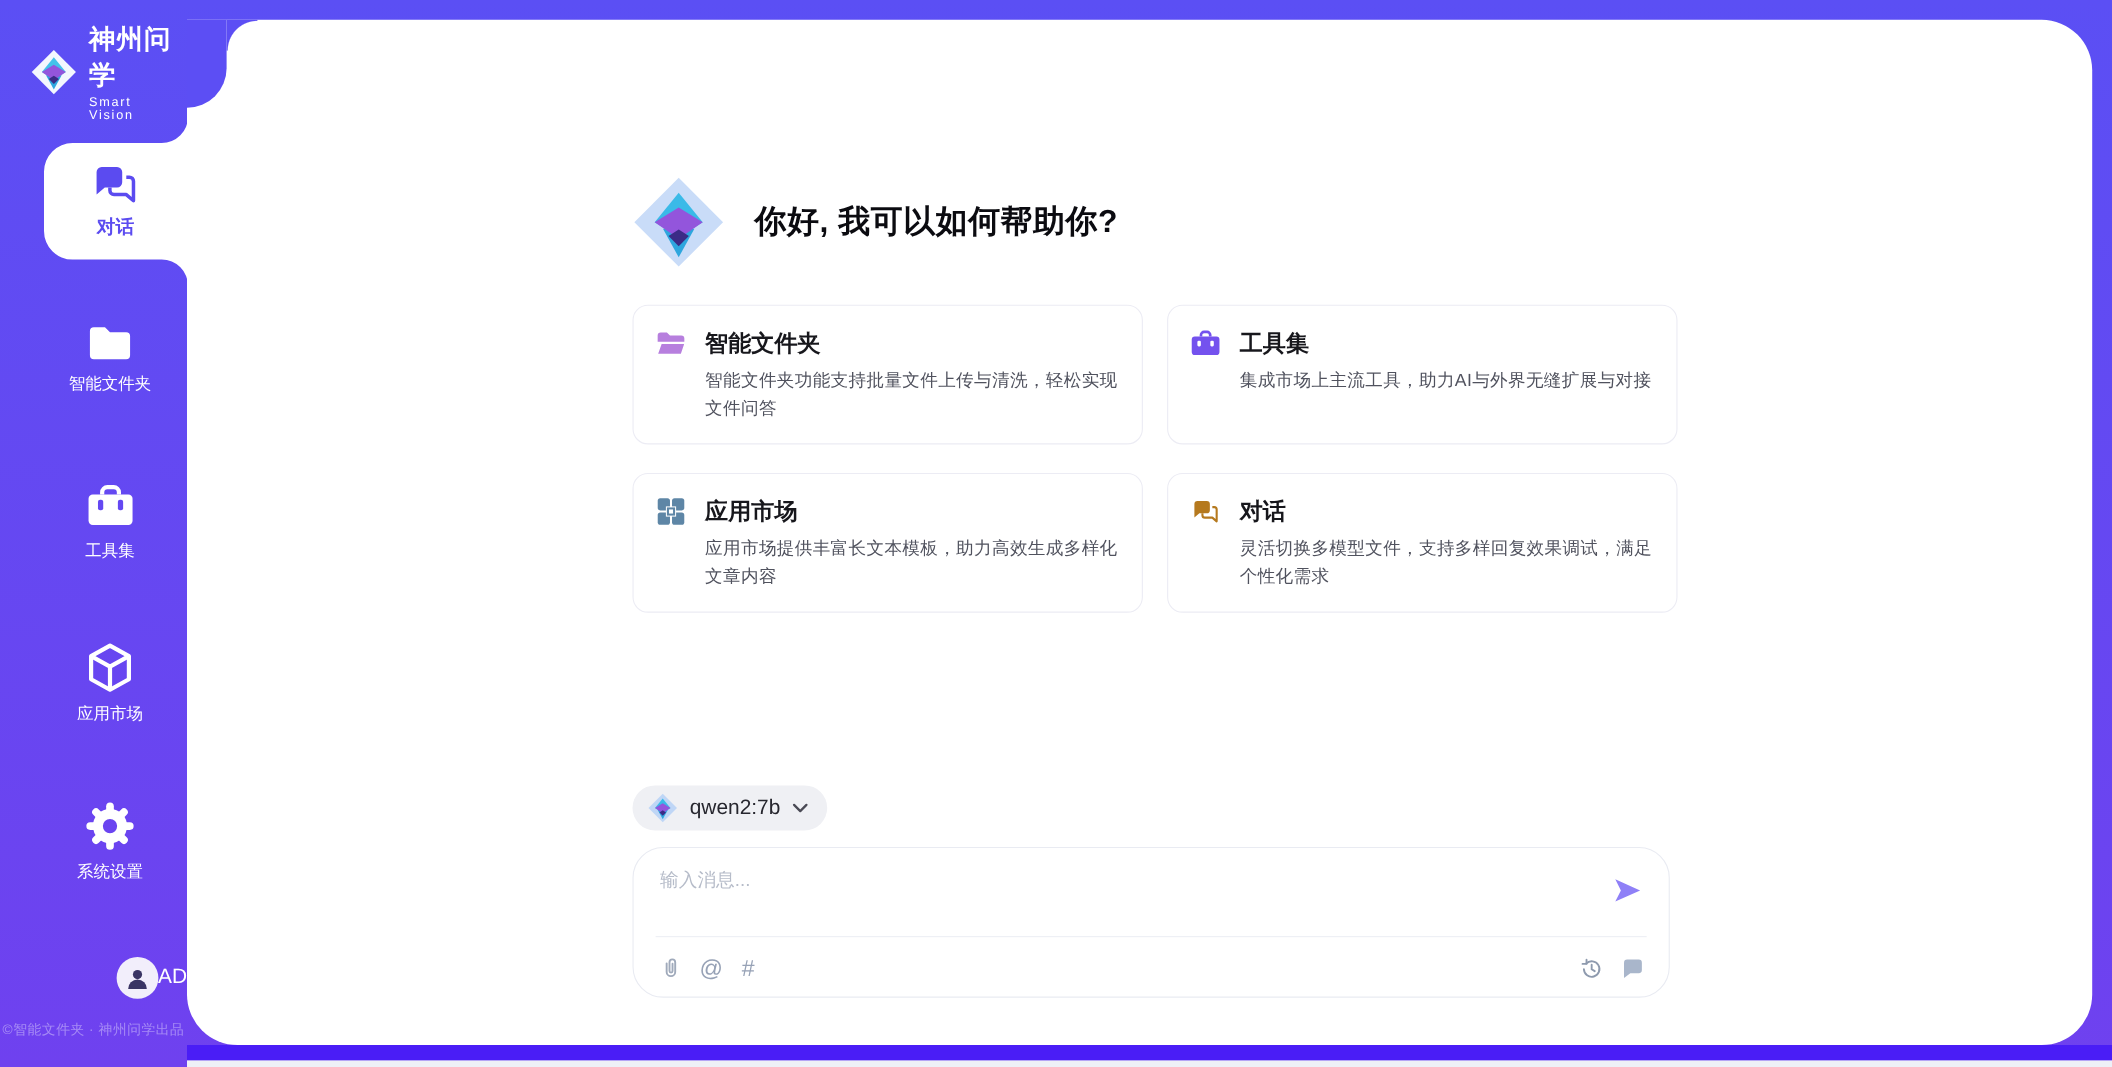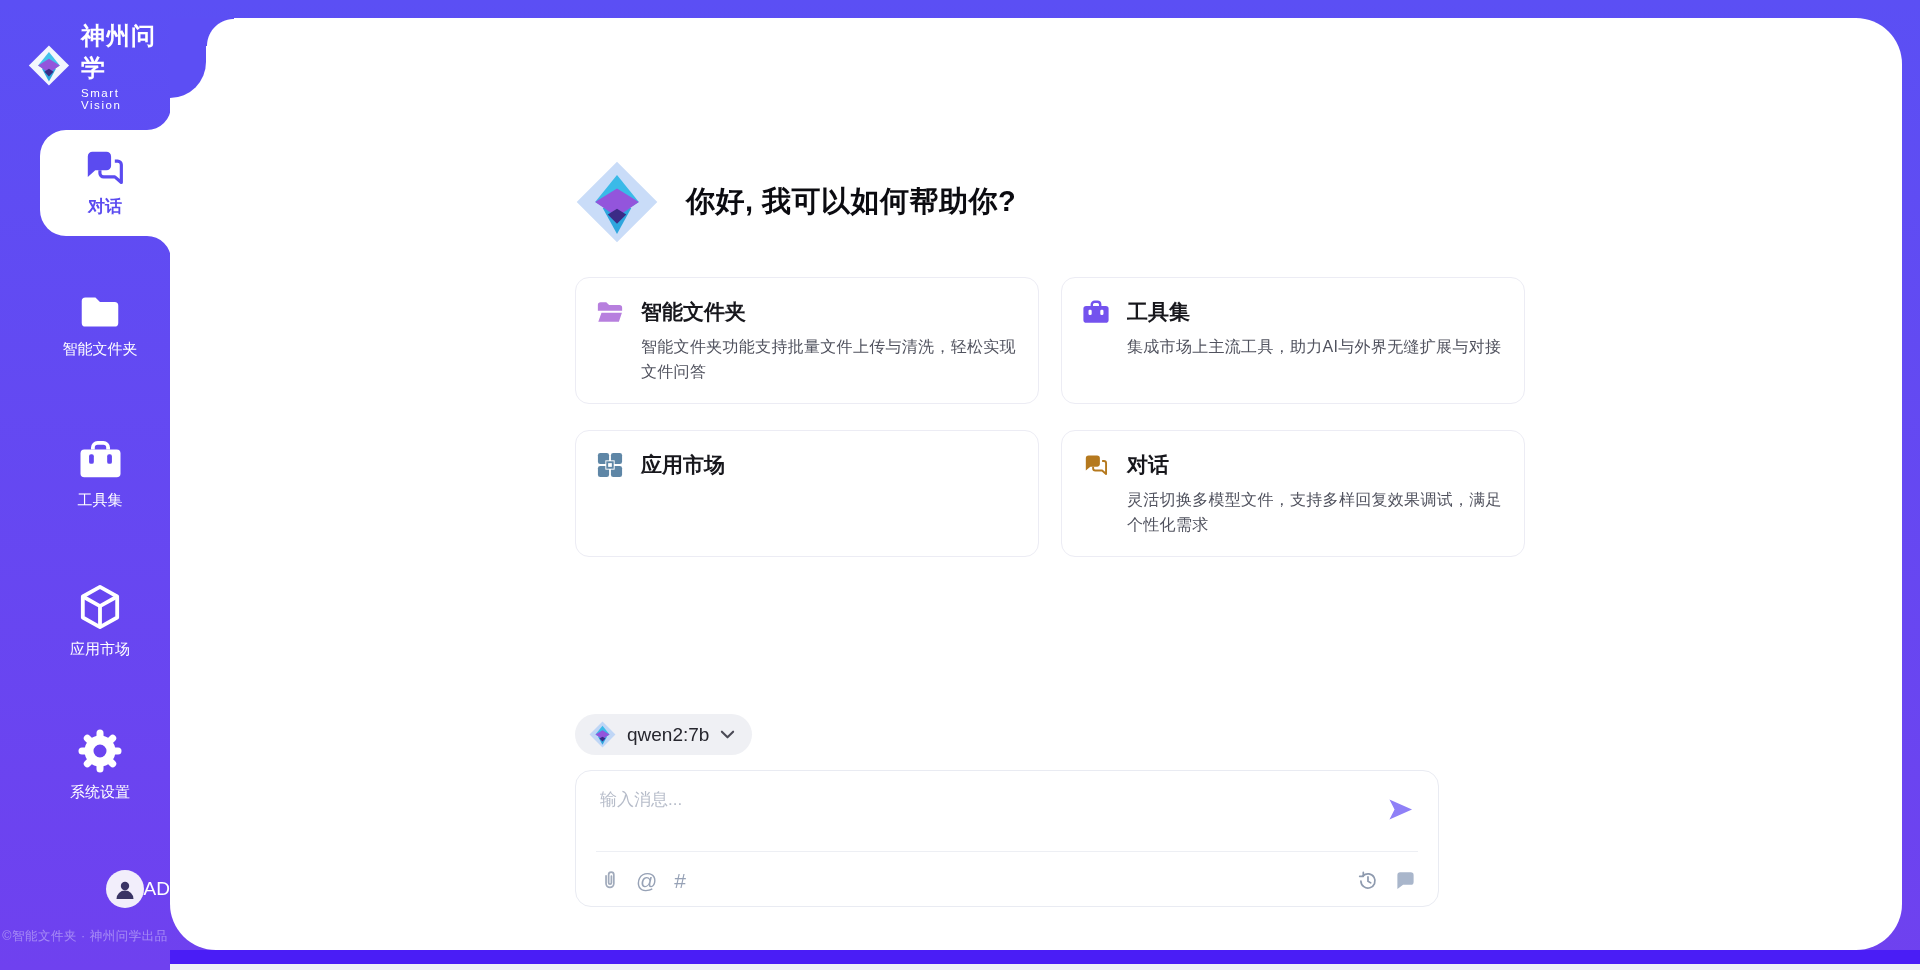--- a/index.html
+++ b/index.html
@@ -59,22 +59,22 @@
     padding:20px 22px 18px 20px; cursor:pointer; }
   .card-head { display:flex; align-items:center; gap:17px; }
   .card-ic { width:28px; display:flex; justify-content:center; }
   .card-title { font-size:21px; font-weight:800; color:#17171C; }
   .card-desc { margin:9px 0 0 45px; font-size:16px; color:#50525E; line-height:1.55; letter-spacing:.3px; }
 
   .model-pill { margin-top:157px; display:inline-flex; align-items:center; gap:11px;
     height:41px; padding:0 17px 0 14px; background:#EFF0F4; border-radius:21px; cursor:pointer; }
   .model-name { font-size:19px; color:#26262E; font-weight:500; }
 
-  .composer { position:relative; margin-top:15px; width:864px; height:137px;
-    border:1.6px solid #E9EBF2; border-radius:16px; background:#fff; }
+  .composer { position:relative; margin-top:15px; width:943px; height:137px;
+    border:1.6px solid #E9EBF2; border-radius:28px; background:#fff; }
   .composer textarea { position:absolute; left:0; top:0; width:100%; height:72px;
     border:none; outline:none; resize:none; background:transparent;
     padding:17px 70px 0 24px; font-size:17px; color:#3a3a44;
     font-family:"Liberation Sans","DejaVu Sans",sans-serif; }
   .composer textarea::placeholder { color:#B6BCC9; }
   .send-btn { position:absolute; right:24px; top:26px; cursor:pointer; }
   .composer-divider { position:absolute; left:20px; right:20px; top:80px; height:1px; background:#EDEFF4; }
   .composer-bar { position:absolute; left:24px; right:22px; top:92px; height:34px;
     display:flex; align-items:center; justify-content:space-between; }
   .bar-left, .bar-right { display:flex; align-items:center; gap:17px; }
@@ -217,20 +217,21 @@
               <rect x="1" y="1" width="12" height="12" rx="2.5" fill="currentColor"></rect>
               <rect x="15" y="1" width="12" height="12" rx="2.5" fill="currentColor"></rect>
               <rect x="1" y="15" width="12" height="12" rx="2.5" fill="currentColor"></rect>
               <rect x="15" y="15" width="12" height="12" rx="2.5" fill="currentColor"></rect>
               <rect x="9" y="9" width="10" height="10" fill="#ffffff"></rect>
               <rect x="11" y="11" width="6" height="6" fill="none" stroke="currentColor" stroke-width="2"></rect>
             </svg>
           </span>
           <span class="card-title">应用市场</span>
         </div>
+        <div class="card-desc">应用市场提供丰富长文本模板，助力高效生成多样化文章内容</div>
       </div>
 
       <div class="card">
         <div class="card-head">
           <span class="card-ic">
             <svg width="27" height="25" viewBox="0 0 48 44" color="#B5791E">
               <path d="M10 4h15a5 5 0 0 1 5 5v10a5 5 0 0 1-5 5H13l-8 7V9a5 5 0 0 1 5-5z" fill="currentColor"></path>
               <path d="M34 14h3a4 4 0 0 1 4 4v19l-7-6H22a4 4 0 0 1-4-4v-3" fill="none" stroke="currentColor" stroke-width="3.4" stroke-linejoin="round"></path>
             </svg>
           </span>

